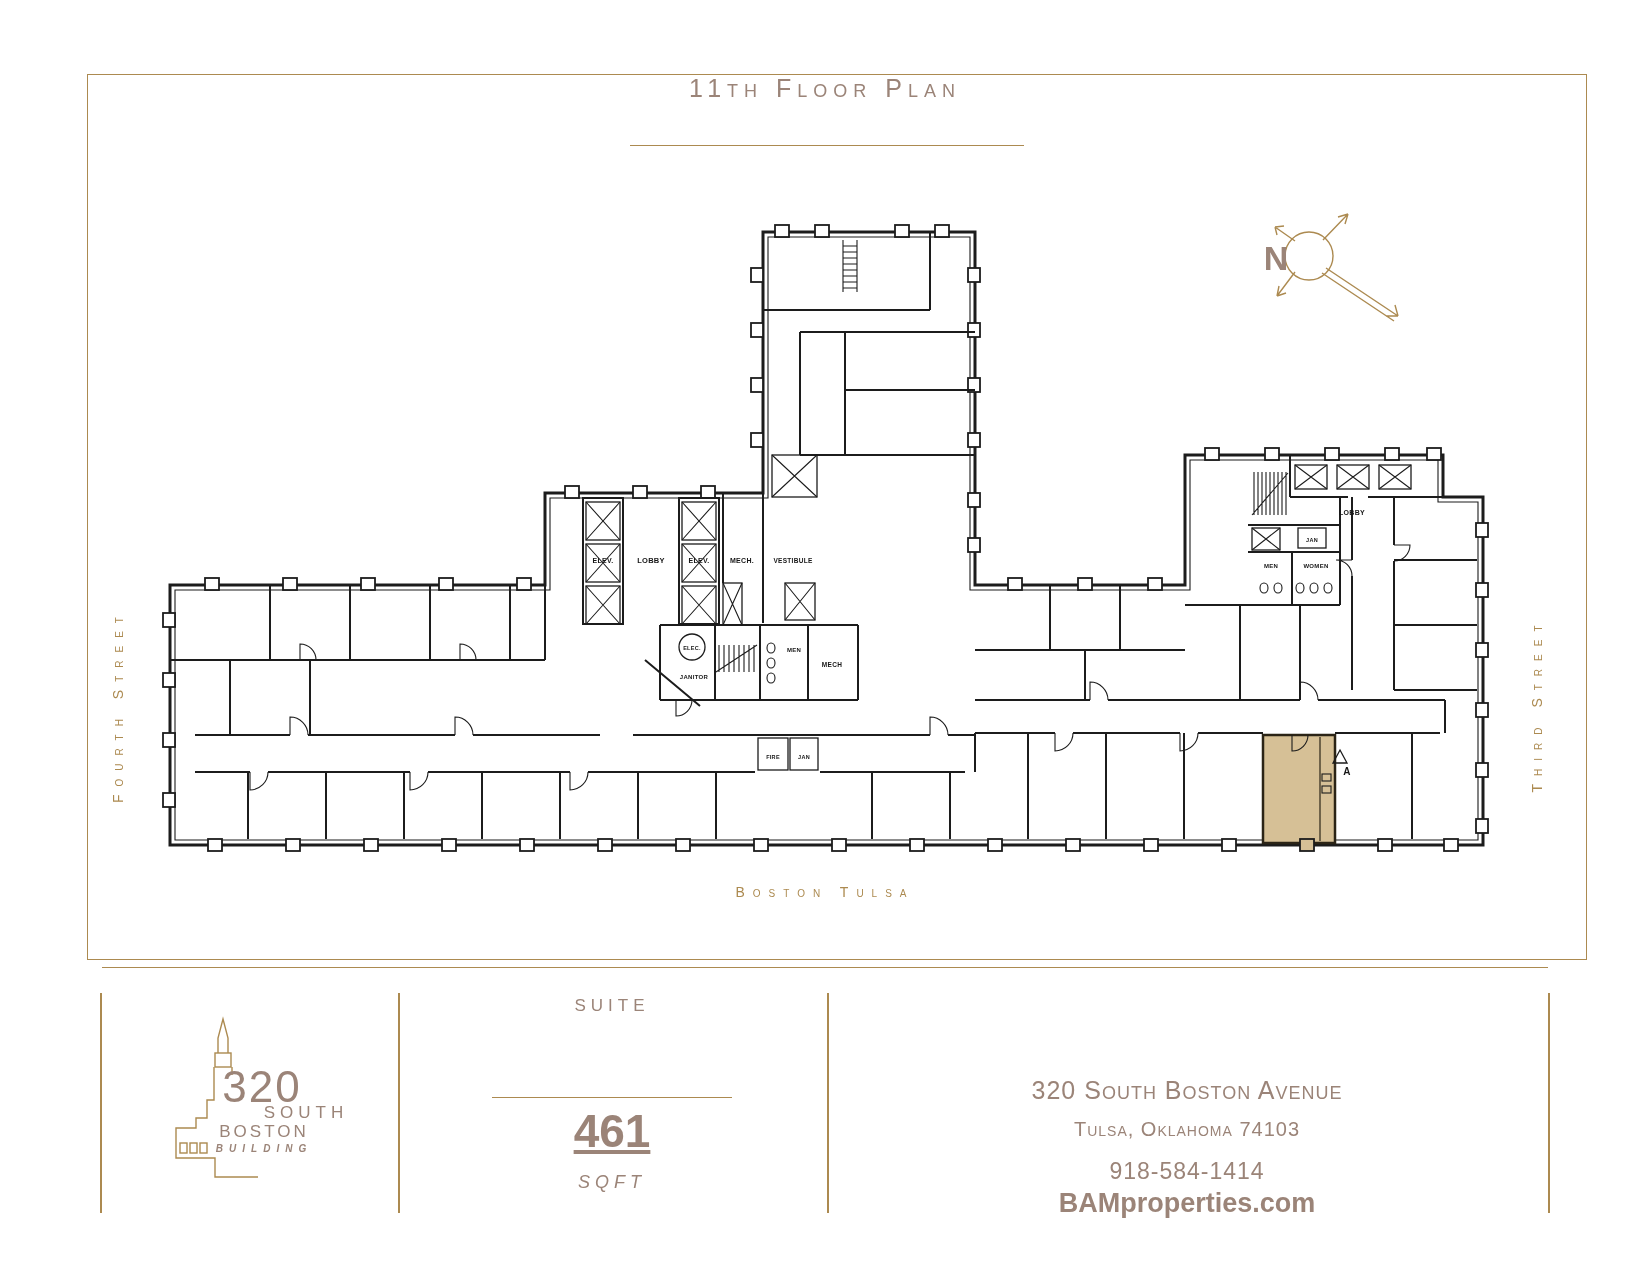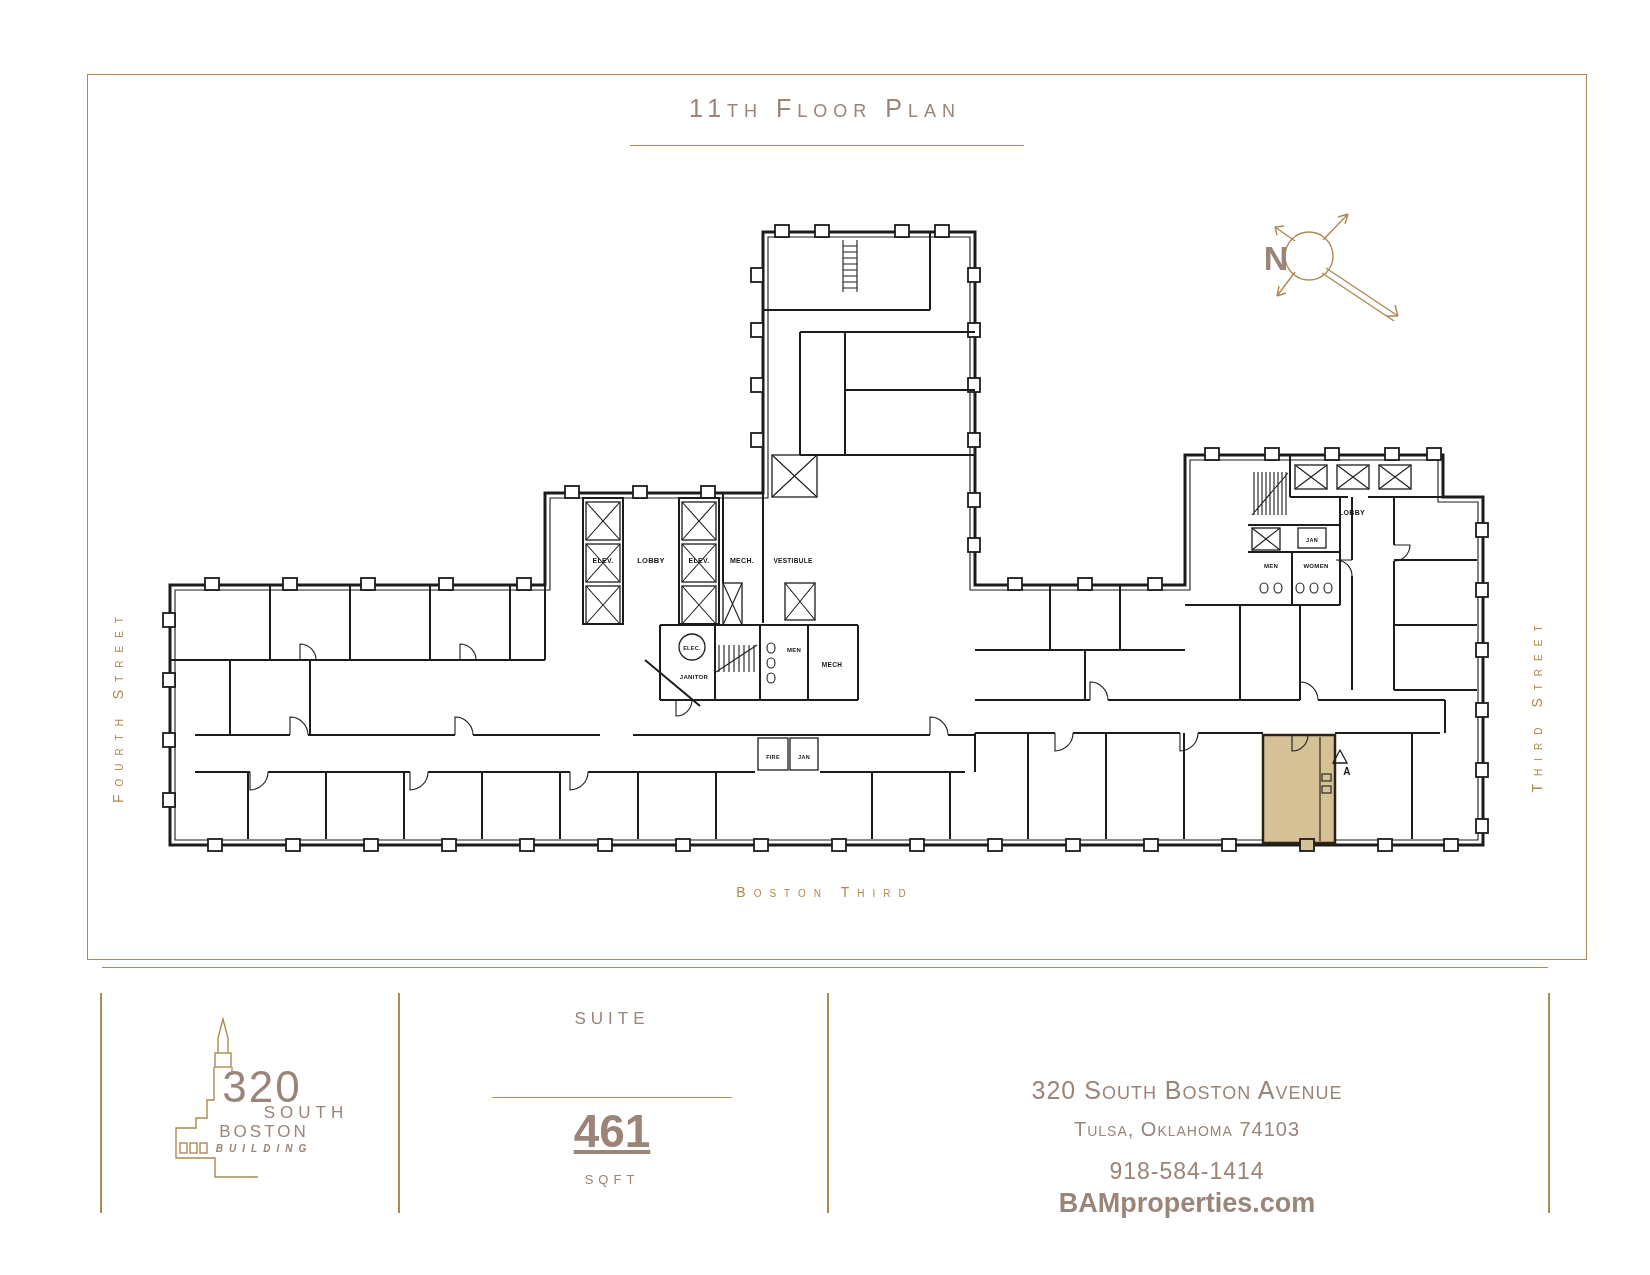--- a/index.html
+++ b/index.html
@@ -1,21 +1,21 @@
 <!DOCTYPE html>
 <html><head>
 <meta charset="utf-8">
 <style>
   html,body{margin:0;padding:0;background:#fff;}
   .page{position:relative;width:1650px;height:1275px;background:#ffffff;overflow:hidden;
         font-family:"Liberation Sans",sans-serif;}
   
   .plan-box{position:absolute;left:87px;top:74px;width:1500px;height:886px;
             border:1.5px solid #ac8a50;box-sizing:border-box;}
-  .page-title{position:absolute;left:825px;top:94px;transform:translateX(-50%);
+  .page-title{position:absolute;left:825px;top:74px;transform:translateX(-50%);
               color:#9c8578;font-size:25px;font-variant:small-caps;letter-spacing:6px;white-space:nowrap;}
   .title-rule{position:absolute;left:630px;top:145px;width:394px;height:0;
               border-top:1.5px solid #ac8a50;}
   .street{position:absolute;color:#ac8a50;font-size:14px;font-variant:small-caps;
           letter-spacing:8px;white-space:nowrap;}
   .street-west{left:118px;top:706px;transform:translate(-50%,-50%) rotate(-90deg);}
   .street-east{left:1537px;top:705px;transform:translate(-50%,-50%) rotate(-90deg);}
   .street-south{left:825px;top:884px;transform:translateX(-50%);}
   .plan-svg{position:absolute;left:0;top:0;width:1650px;height:1275px;}
   
@@ -37,47 +37,47 @@
   .logo-num{position:absolute;left:262px;top:1062px;transform:translateX(-50%);
             font-size:44px;letter-spacing:2px;}
   .logo-l1{position:absolute;left:264px;top:1103px;transform:translateX(-50%);
            font-size:17px;letter-spacing:5px;margin-left:42px;}
   .logo-l2{position:absolute;left:264px;top:1122px;transform:translateX(-50%);
            font-size:17px;letter-spacing:3px;}
   .logo-l3{position:absolute;left:264px;top:1143px;transform:translateX(-50%);
            font-size:10px;letter-spacing:6px;font-weight:700;font-style:italic;}
   .logo-svg{position:absolute;left:0;top:0;width:1650px;height:1275px;pointer-events:none;}
   .suite-label{position:absolute;left:612px;top:996px;transform:translateX(-50%);
-               font-size:17px;letter-spacing:5px;margin-top:13px;}
+               font-size:17px;letter-spacing:5px;}
   .suite-number{position:absolute;left:612px;top:1013px;transform:translateX(-50%);
                 font-size:62px;font-weight:700;letter-spacing:1px;line-height:1;}
   .suite-rule{position:absolute;left:492px;top:1097px;width:240px;height:0;border-top:1.5px solid #ac8a50;}
   .suite-area{position:absolute;left:612px;top:1108px;transform:translateX(-50%);
               font-size:46px;font-weight:700;line-height:1;text-decoration:underline;}
   .suite-unit{position:absolute;left:612px;top:1172px;transform:translateX(-50%);
-              font-size:13px;letter-spacing:5px;}
+              font-size:18px;letter-spacing:5px;font-style:italic;}
   .contact-line{position:absolute;left:1187px;transform:translateX(-50%);white-space:nowrap;}
   .cl1{top:1076px;font-size:25px;font-variant:small-caps;letter-spacing:1px;}
   .cl2{top:1118px;font-size:20px;font-variant:small-caps;letter-spacing:1px;}
   .cl3{top:1158px;font-size:23px;letter-spacing:1px;}
   .cl4{top:1188px;font-size:27px;font-weight:700;}
 </style>
 </head>
 <body>
 
 <div class="page">
 
   <div class="plan-box"></div>
 
   <div class="page-title taupe">11th Floor Plan</div>
   <div class="title-rule"></div>
 
   <div class="street street-west">Fourth Street</div>
   <div class="street street-east">Third Street</div>
-  <div class="street street-south">Boston Third</div>
+  <div class="street street-south">Boston Tulsa</div>
 
   <svg class="plan-svg" viewBox="0 0 1650 1275">
 
     <g>
       <path class="w3" d="M170,585 H545 V493 H763 V232 H975 V585 H1185 V455 H1443 V497 H1483 V845 H170 Z"></path>
       <path class="w1" d="M175,590 H550 V498 H768 V237 H970 V590 H1190 V460 H1438 V502 H1478 V840 H175 Z"></path>
     </g>
 
     <g>
       <rect class="bump" x="208" y="839" width="14" height="12"></rect>

